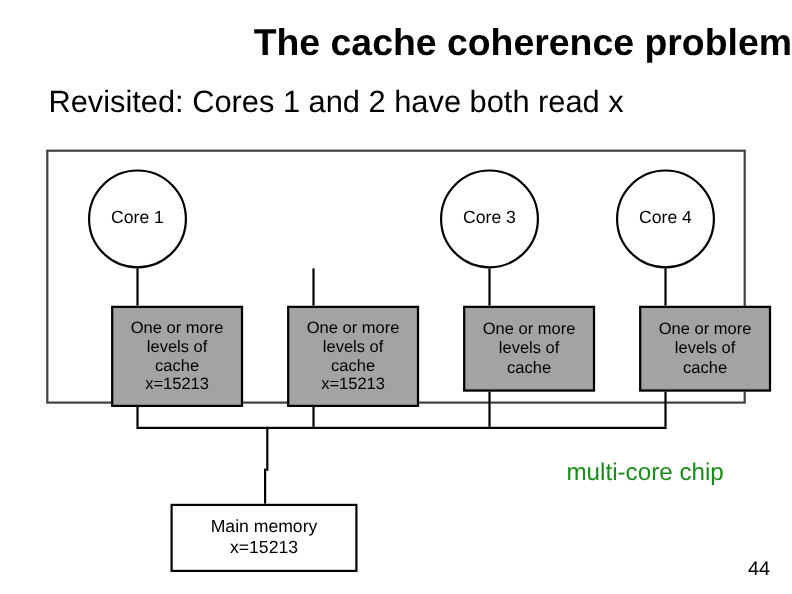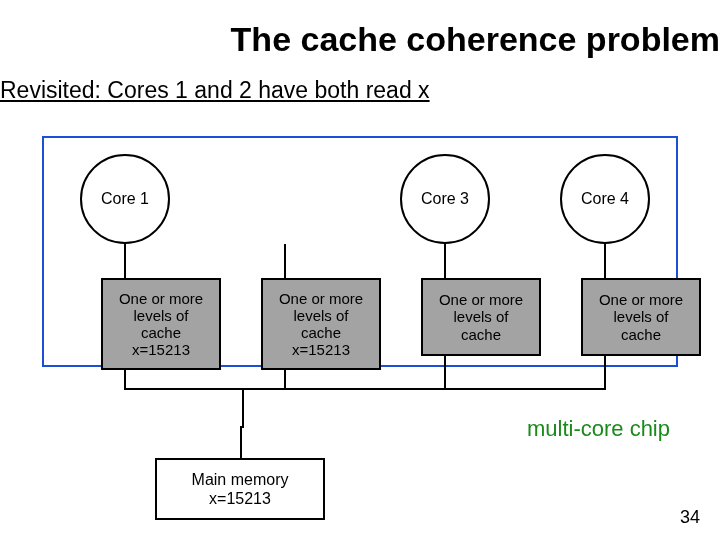--- a/index.html
+++ b/index.html
@@ -11,32 +11,32 @@
     position: relative;
     overflow: hidden;
   }
   .title {
     text-align: right;
     font-size: 34px;
     padding-top: 20px;
     font-weight: bold;
   }
   .subtitle {
+    padding-left: 44px;
     padding-top: 18px;
-    font-size: 23px;
+    font-size: 28px;
     font-weight: normal;
-    text-decoration: underline;
   }
   .chip {
     position: absolute;
     left: 42px;
     top: 136px;
     width: 636px;
     height: 231px;
-    border: 2px solid #1d4ed8;
+    border: 2px solid #404040;
   }
   .cores-row {
     position: relative;
     width: 100%;
     height: 100%;
   }
   .core {
     position: absolute;
     width: 90px;
     height: 90px;
@@ -124,21 +124,21 @@
   .memline {
     position: absolute;
     left: 240px;
     top: 426px;
     width: 2px;
     height: 32px;
     background: #000;
   }
   .chiplabel {
     position: absolute;
-    right: 50px;
+    right: 62px;
     top: 416px;
     font-size: 22px;
     color: #1a8a1a;
   }
   .pagenum {
     position: absolute;
     right: 20px;
     bottom: 12px;
     font-size: 18px;
   }
@@ -173,13 +173,13 @@
 
     <div class="bus"></div>
     <div class="busdown"></div>
   </div>
 </div>
 
 <div class="memline"></div>
 <div class="mem">Main memory<br>x=15213</div>
 
 <div class="chiplabel">multi-core chip</div>
-<div class="pagenum">34</div>
+<div class="pagenum">44</div>
 
 </body></html>

